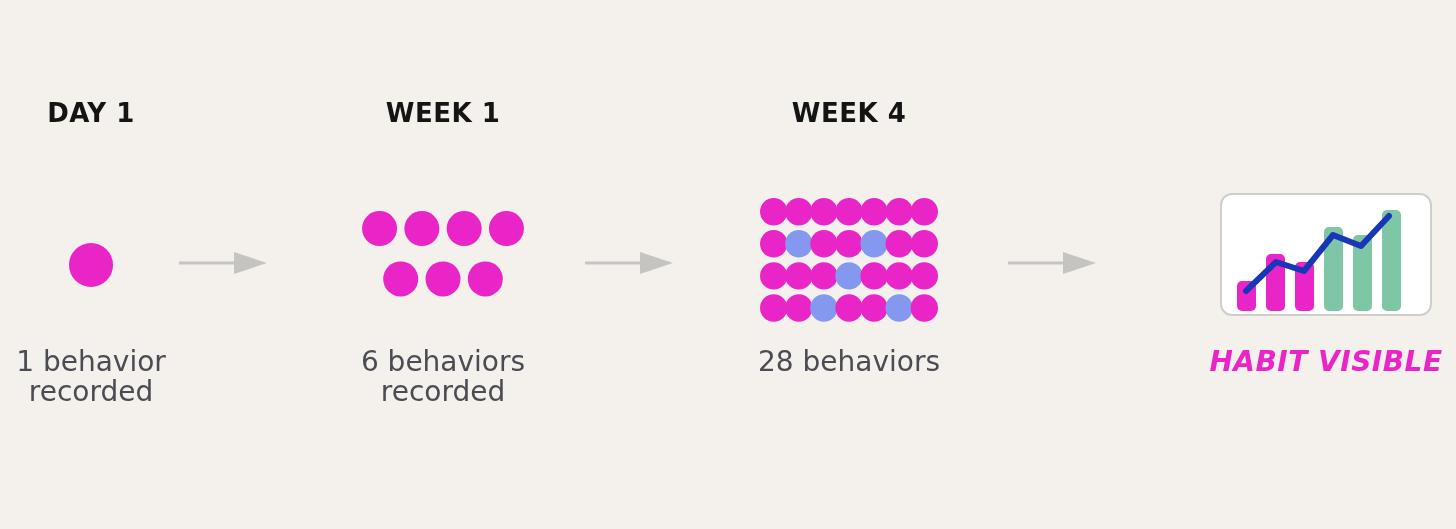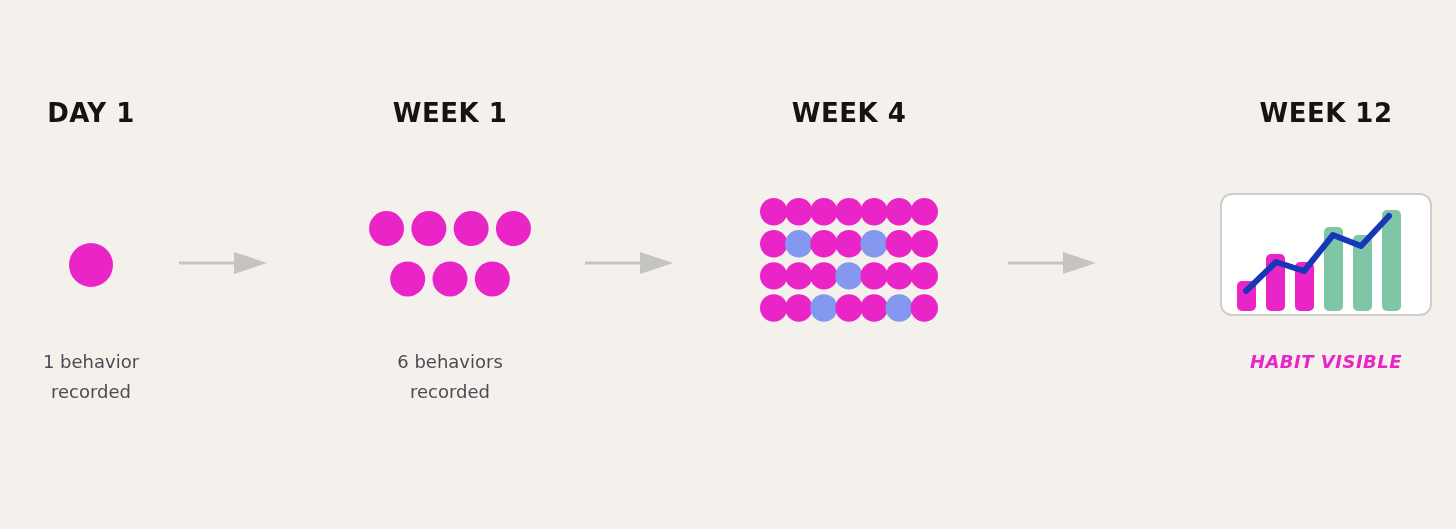--- a/index.html
+++ b/index.html
@@ -44,21 +44,21 @@
     border-radius: 12px;
     padding: 0;
     box-sizing: content-box;
   }
   .caption {
     position: absolute;
     top: 347px;
     left: 0;
     width: 100%;
     margin: 0;
-    font-size: 18px;
+    font-size: 28px;
     line-height: 30px;
     color: var(--caption-color, #4B4B54);
   }
   .cap-line { display: block; }
   .cap-line.highlight {
     color: var(--accent, #EA25C8);
     font-weight: bold;
     letter-spacing: 0.5px;
     font-style: italic;
   }
@@ -84,21 +84,21 @@
       <span class="cap-line">1 behavior</span>
       <span class="cap-line">recorded</span>
     </p>
   </section>
 
   <div class="arrow" style="left:179px;"><svg width="88" height="24" viewBox="0 0 88 24">
         <rect x="0" y="10.5" width="58" height="3" fill="#C6C4C1"></rect>
         <polygon points="55,1 88,12 55,23" fill="#C6C4C1"></polygon>
       </svg></div>
 
-  <section class="stage" style="left:350px; width:200px;">
+  <section class="stage" style="left:343px; width:200px;">
     <h2 class="stage-title">WEEK 1</h2>
     <div class="graphic" style="top:210px;"><svg width="163.89999999999998" height="87.5" viewBox="-1 -1 163.89999999999998 87.5">
           <circle cx="17.5" cy="17.5" r="17.5" fill="#EA25C8"></circle>
           <circle cx="59.8" cy="17.5" r="17.5" fill="#EA25C8"></circle>
           <circle cx="102.1" cy="17.5" r="17.5" fill="#EA25C8"></circle>
           <circle cx="144.39999999999998" cy="17.5" r="17.5" fill="#EA25C8"></circle>
           <circle cx="38.64999999999999" cy="68" r="17.5" fill="#EA25C8"></circle>
           <circle cx="80.94999999999999" cy="68" r="17.5" fill="#EA25C8"></circle>
           <circle cx="123.24999999999999" cy="68" r="17.5" fill="#EA25C8"></circle>
         </svg></div>
@@ -139,30 +139,30 @@
           <circle cx="164.3" cy="77.9" r="13.7" fill="#EA25C8"></circle>
           <circle cx="13.7" cy="110.00000000000001" r="13.7" fill="#EA25C8"></circle>
           <circle cx="38.8" cy="110.00000000000001" r="13.7" fill="#EA25C8"></circle>
           <circle cx="63.900000000000006" cy="110.00000000000001" r="13.7" fill="#8598F0"></circle>
           <circle cx="89.00000000000001" cy="110.00000000000001" r="13.7" fill="#EA25C8"></circle>
           <circle cx="114.10000000000001" cy="110.00000000000001" r="13.7" fill="#EA25C8"></circle>
           <circle cx="139.2" cy="110.00000000000001" r="13.7" fill="#8598F0"></circle>
           <circle cx="164.3" cy="110.00000000000001" r="13.7" fill="#EA25C8"></circle>
         </svg></div>
     <p class="caption">
+      <span class="cap-line">28 behaviors</span>
     </p>
   </section>
 
   <div class="arrow" style="left:1008px;"><svg width="88" height="24" viewBox="0 0 88 24">
         <rect x="0" y="10.5" width="58" height="3" fill="#C6C4C1"></rect>
         <polygon points="55,1 88,12 55,23" fill="#C6C4C1"></polygon>
       </svg></div>
 
   <section class="stage" style="left:1206px; width:240px;">
-    <h2 class="stage-title">WEEK 12</h2>
     <div class="graphic chart-card" style="top:193px;">
       <span><svg width="208" height="119" viewBox="0 0 208 119">
             <rect x="15" y="86" width="19" height="30" rx="5" fill="#EA25C8"></rect>
             <rect x="44" y="59" width="19" height="57" rx="5" fill="#EA25C8"></rect>
             <rect x="73" y="67" width="19" height="49" rx="5" fill="#EA25C8"></rect>
             <rect x="102" y="32" width="19" height="84" rx="5" fill="#7EC6A5"></rect>
             <rect x="131" y="40" width="19" height="76" rx="5" fill="#7EC6A5"></rect>
             <rect x="160" y="15" width="19" height="101" rx="5" fill="#7EC6A5"></rect>
             <polyline points="24,96 54,67 82,76 111,40 139,51 167,21" fill="none" stroke="#1737B8" stroke-width="6" stroke-linejoin="round" stroke-linecap="round"></polyline>
           </svg></span>

